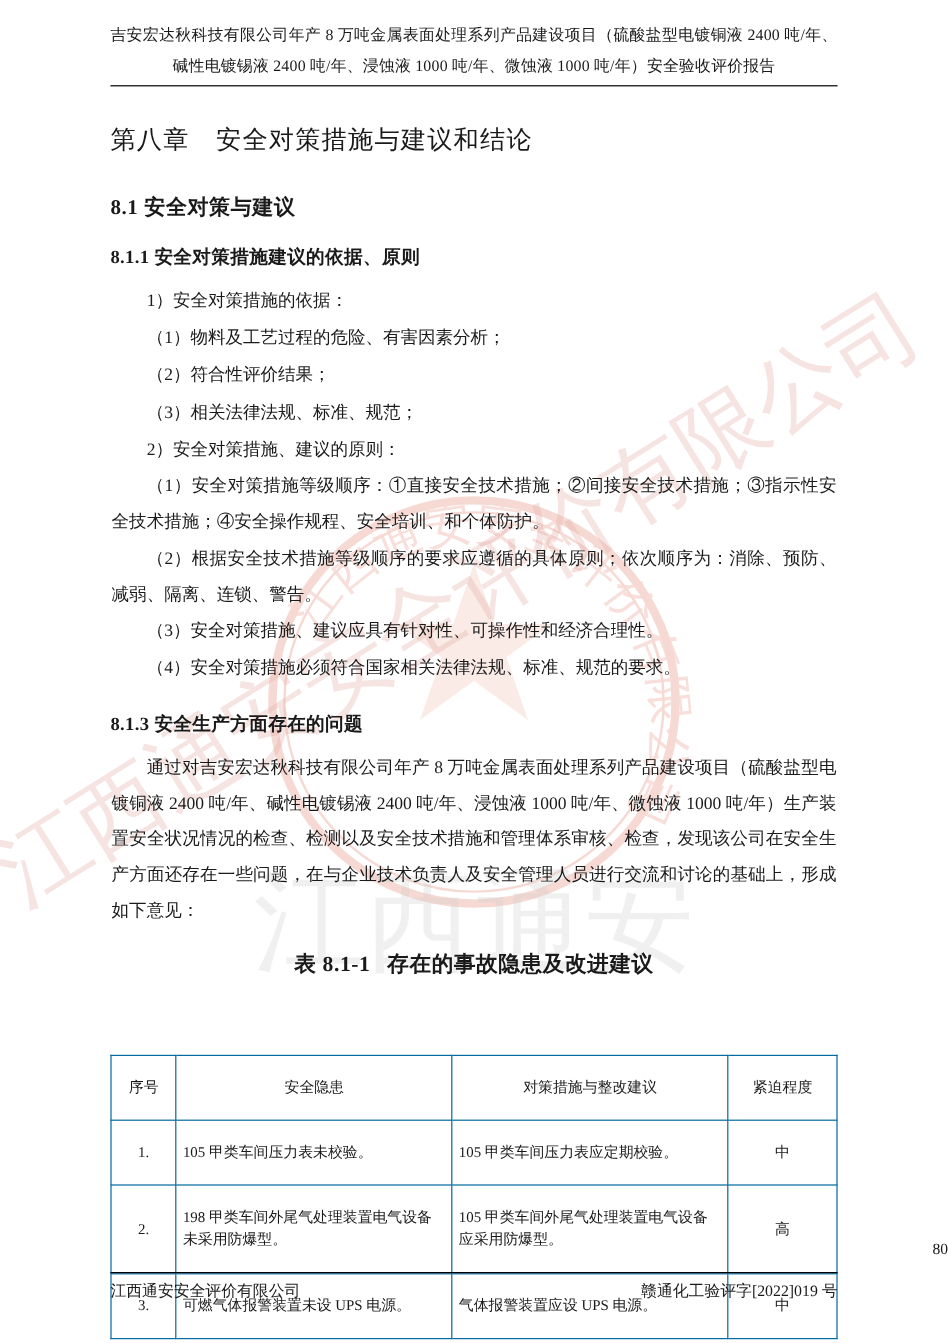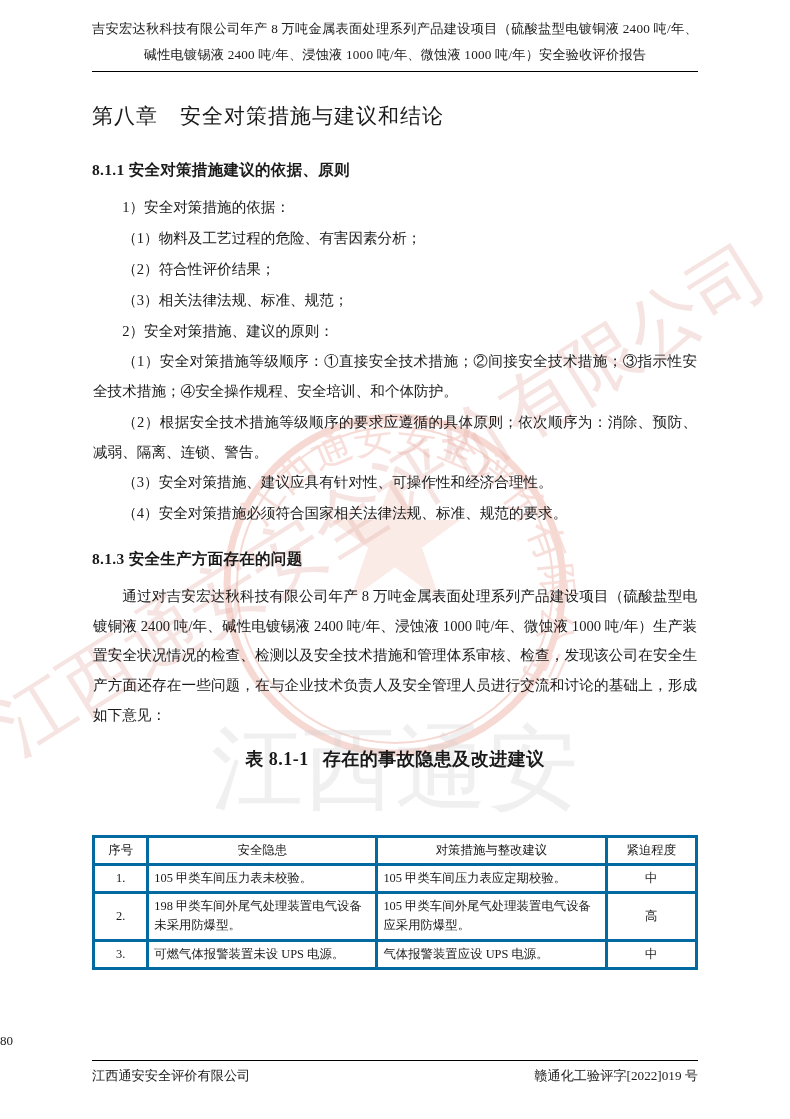--- a/index.html
+++ b/index.html
@@ -100,42 +100,42 @@
   
   table.hazard {
     position: relative;
     z-index: 2;
     border-collapse: collapse;
     width: 100%;
     margin-top: 64px;
     font-size: 12.4px;
   }
   table.hazard th, table.hazard td {
-    border: 3px solid #0369a1;
-    padding: 3px 5px;
+    border: 1px solid #0369a1;
+    padding: 17px 5px;
     line-height: 1.55;
     vertical-align: middle;
   }
   table.hazard th {
     text-align: center;
     font-weight: normal;
   }
   table.hazard td.c { text-align: center; }
   table.hazard td.l { text-align: left; }
   col.c-no { width: 9%; }
   col.c-hz { width: 38%; }
   col.c-ms { width: 38%; }
   col.c-ug { width: 15%; }
 
   
   .page-number {
     position: absolute;
     left: 0; right: 0;
     top: 1033px;
-    text-align: left;
+    text-align: right;
     font-size: 13px;
     z-index: 2;
   }
   .doc-footer {
     position: absolute;
     left: 92px; right: 92px;
     top: 1060px;
     border-top: 1.2px solid #000;
     padding-top: 6px;
     display: flex;
@@ -171,20 +171,21 @@
 
     <g opacity="0.30">
       <text x="395" y="800" text-anchor="middle" font-family="Liberation Serif, serif" font-size="92" fill="#cfcfcf" stroke="none">江西通安</text>
     </g>
   </svg>
 
   <div class="doc-header">吉安宏达秋科技有限公司年产 8 万吨金属表面处理系列产品建设项目（硫酸盐型电镀铜液 2400 吨/年、碱性电镀锡液 2400 吨/年、浸蚀液 1000 吨/年、微蚀液 1000 吨/年）安全验收评价报告</div>
 
   <h1 class="chap">第八章　安全对策措施与建议和结论</h1>
 
+  <h2 class="sec">8.1 安全对策与建议</h2>
 
   <h3 class="sub">8.1.1 安全对策措施建议的依据、原则</h3>
 
   <p class="body list1">1）安全对策措施的依据：</p>
   <p class="body list1">（1）物料及工艺过程的危险、有害因素分析；</p>
   <p class="body list1">（2）符合性评价结果；</p>
   <p class="body list1">（3）相关法律法规、标准、规范；</p>
   <p class="body list1">2）安全对策措施、建议的原则：</p>
   <p class="body list1">（1）安全对策措施等级顺序：①直接安全技术措施；②间接安全技术措施；③指示性安全技术措施；④安全操作规程、安全培训、和个体防护。</p>
   <p class="body list1">（2）根据安全技术措施等级顺序的要求应遵循的具体原则；依次顺序为：消除、预防、减弱、隔离、连锁、警告。</p>

